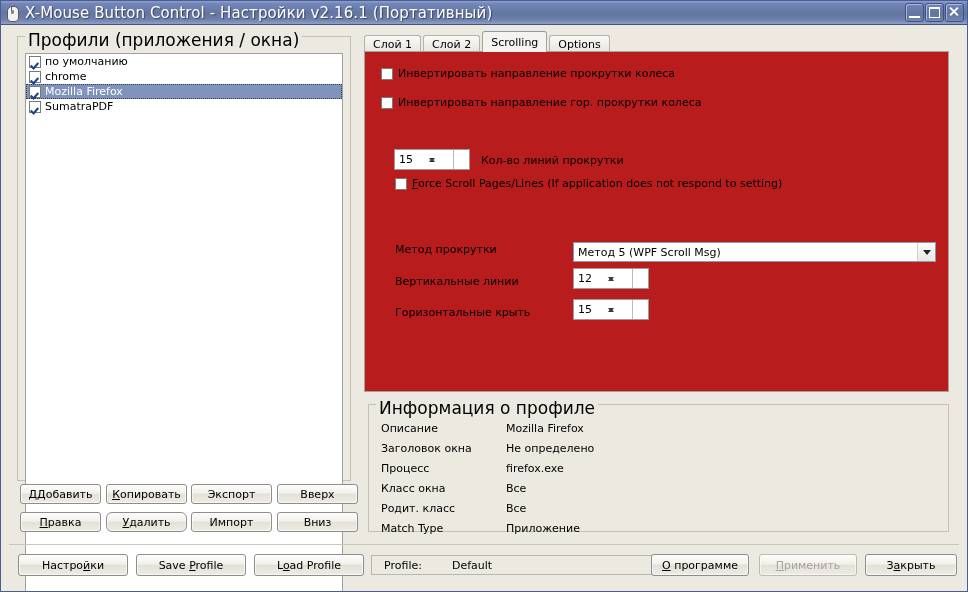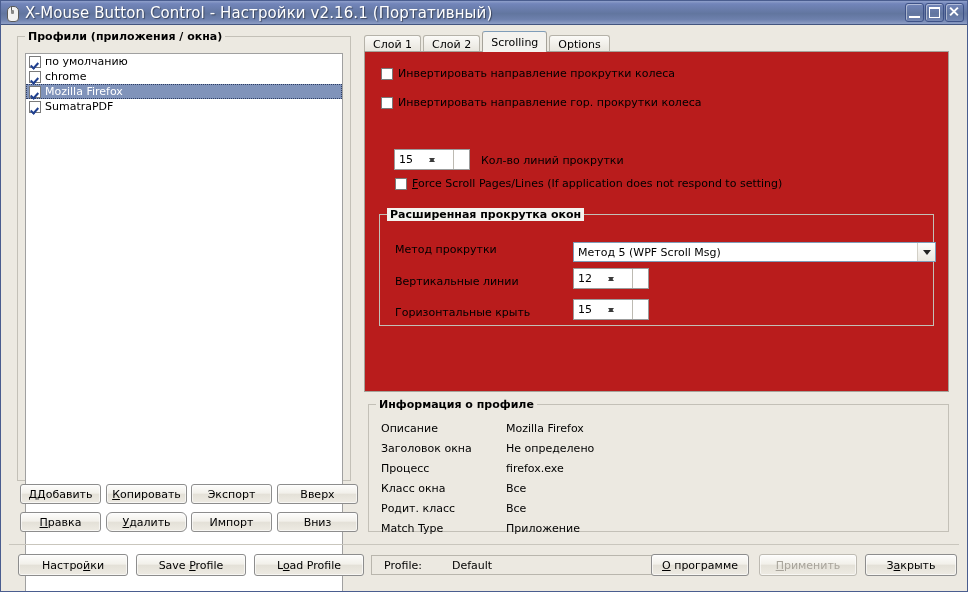--- a/index.html
+++ b/index.html
@@ -71,21 +71,21 @@
 
   
   .groupbox {
     position: absolute;
     border: 1px solid #c3c0b7;
     box-sizing: border-box;
   }
   .groupbox > .gb-title {
     position: absolute; top: -7px; left: 7px;
     background: #ece9e1; padding: 0 3px;
-    font-size: 11px; color: #000; white-space: nowrap; font-weight: bold;
+    font-size: 17px; color: #000; white-space: nowrap;
   }
   .groupbox.on-panel > .gb-title { background: #f4f3ef; }
 
   .listbox {
     position: absolute;
     background: #ffffff;
     border: 1px solid #a0a0a0;
     box-sizing: border-box;
     overflow: hidden;
   }
@@ -308,23 +308,20 @@
           </span>
       </span>
     </div>
     <div class="lbl" style="left:116px; top:102px;">Кол-во линий прокрутки</div>
 
     <div class="field-cbx" style="position:absolute; left:30px; top:125px;">
       <span class="cbx"></span>
       <span><u>F</u>orce Scroll Pages/Lines (If application does not respond to setting)</span>
     </div>
 
-    <div class="groupbox on-panel" style="left:14px; top:162px; width:555px; height:112px;">
-      <div class="gb-title">Расширенная прокрутка окон</div>
-    </div>
 
     <div class="lbl" style="left:30px; top:191px;">Метод прокрутки</div>
     <div class="combo" style="left:208px; top:190px; width:363px; height:20px;">
       <span class="ctext">Метод 5 (WPF Scroll Msg)</span>
       <span class="carrow">
           <i class="chev"></i>
         </span>
     </div>
 
     <div class="lbl" style="left:30px; top:223px;">Вертикальные линии</div>

